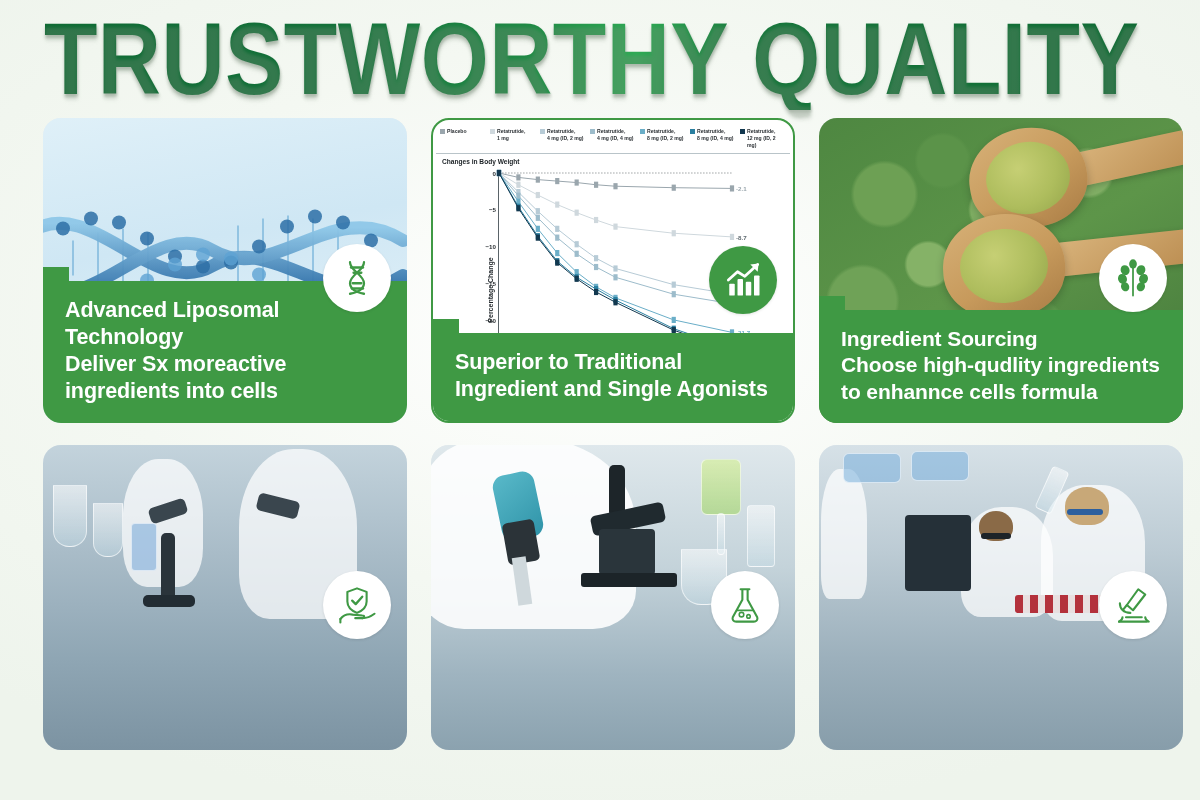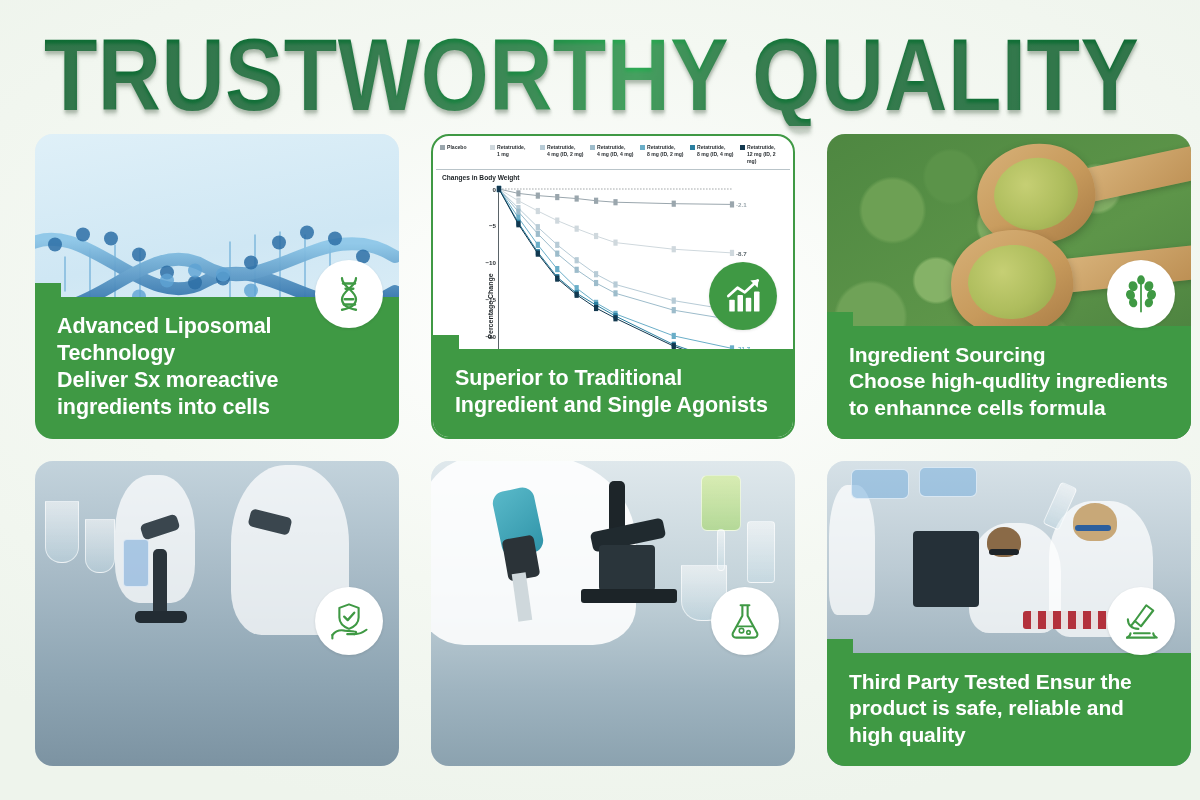--- a/index.html
+++ b/index.html
@@ -11,21 +11,21 @@
     overflow: hidden;
     font-family: "Liberation Sans", sans-serif;
     background:
       radial-gradient(ellipse 900px 500px at 50% 40%, #ffffff 0%, #f4f8f2 55%, #eef4ec 100%);
   }
 
   .page {
     position: relative;
     width: 1184px;
     height: 800px;
-    padding: 16px;
+    padding: 0;
   }
 
   
   .title-wrap {
     height: 118px;
     display: flex;
     align-items: center;
     justify-content: center;
   }
   .title {
@@ -46,21 +46,21 @@
     text-shadow: 0 3px 3px rgba(120,140,120,0.32);
     filter: drop-shadow(1px 2px 1px rgba(110,130,110,0.35));
     white-space: nowrap;
   }
 
   
   .grid {
     display: grid;
     grid-template-columns: repeat(3, 364px);
     grid-template-rows: 305px 305px;
-    gap: 22px 32px;
+    gap: 22px 24px;
     justify-content: center;
     padding: 0 30px;
     margin-left: 42px;
   }
 
   .card {
     position: relative;
     border-radius: 18px;
     overflow: hidden;
     background: #e8eef0;
@@ -635,17 +635,16 @@
             <path d="M17,24 L13,29"></path>
             <path d="M21,33 C13,33 9,28 9,22"></path>
             <path d="M16,38 H34"></path>
             <path d="M8,43 H40"></path>
             <path d="M12,38 C12,41 10,42 8,43"></path>
             <path d="M38,38 C38,41 40,42 42,43"></path>
           </g>
         </svg>
       </div>
 
-      <div class="card-caption caption-tall">Third Party Tested Ensur the product is safe, reliable and high quality</div>
     </div>
 
   </div>
 </div>
 
 </body></html>

